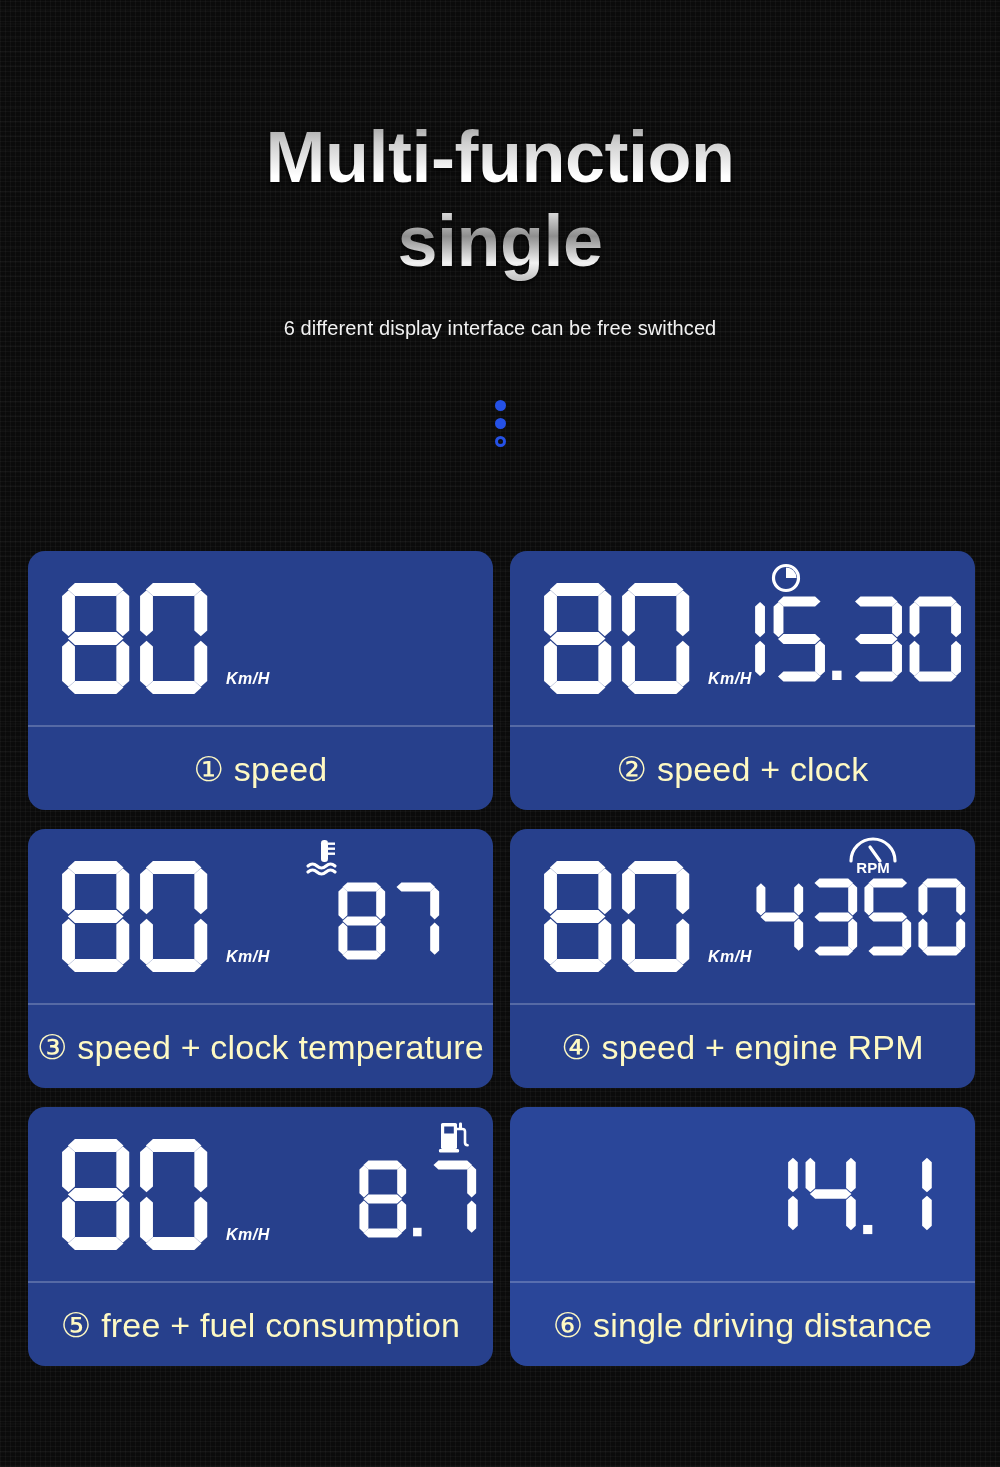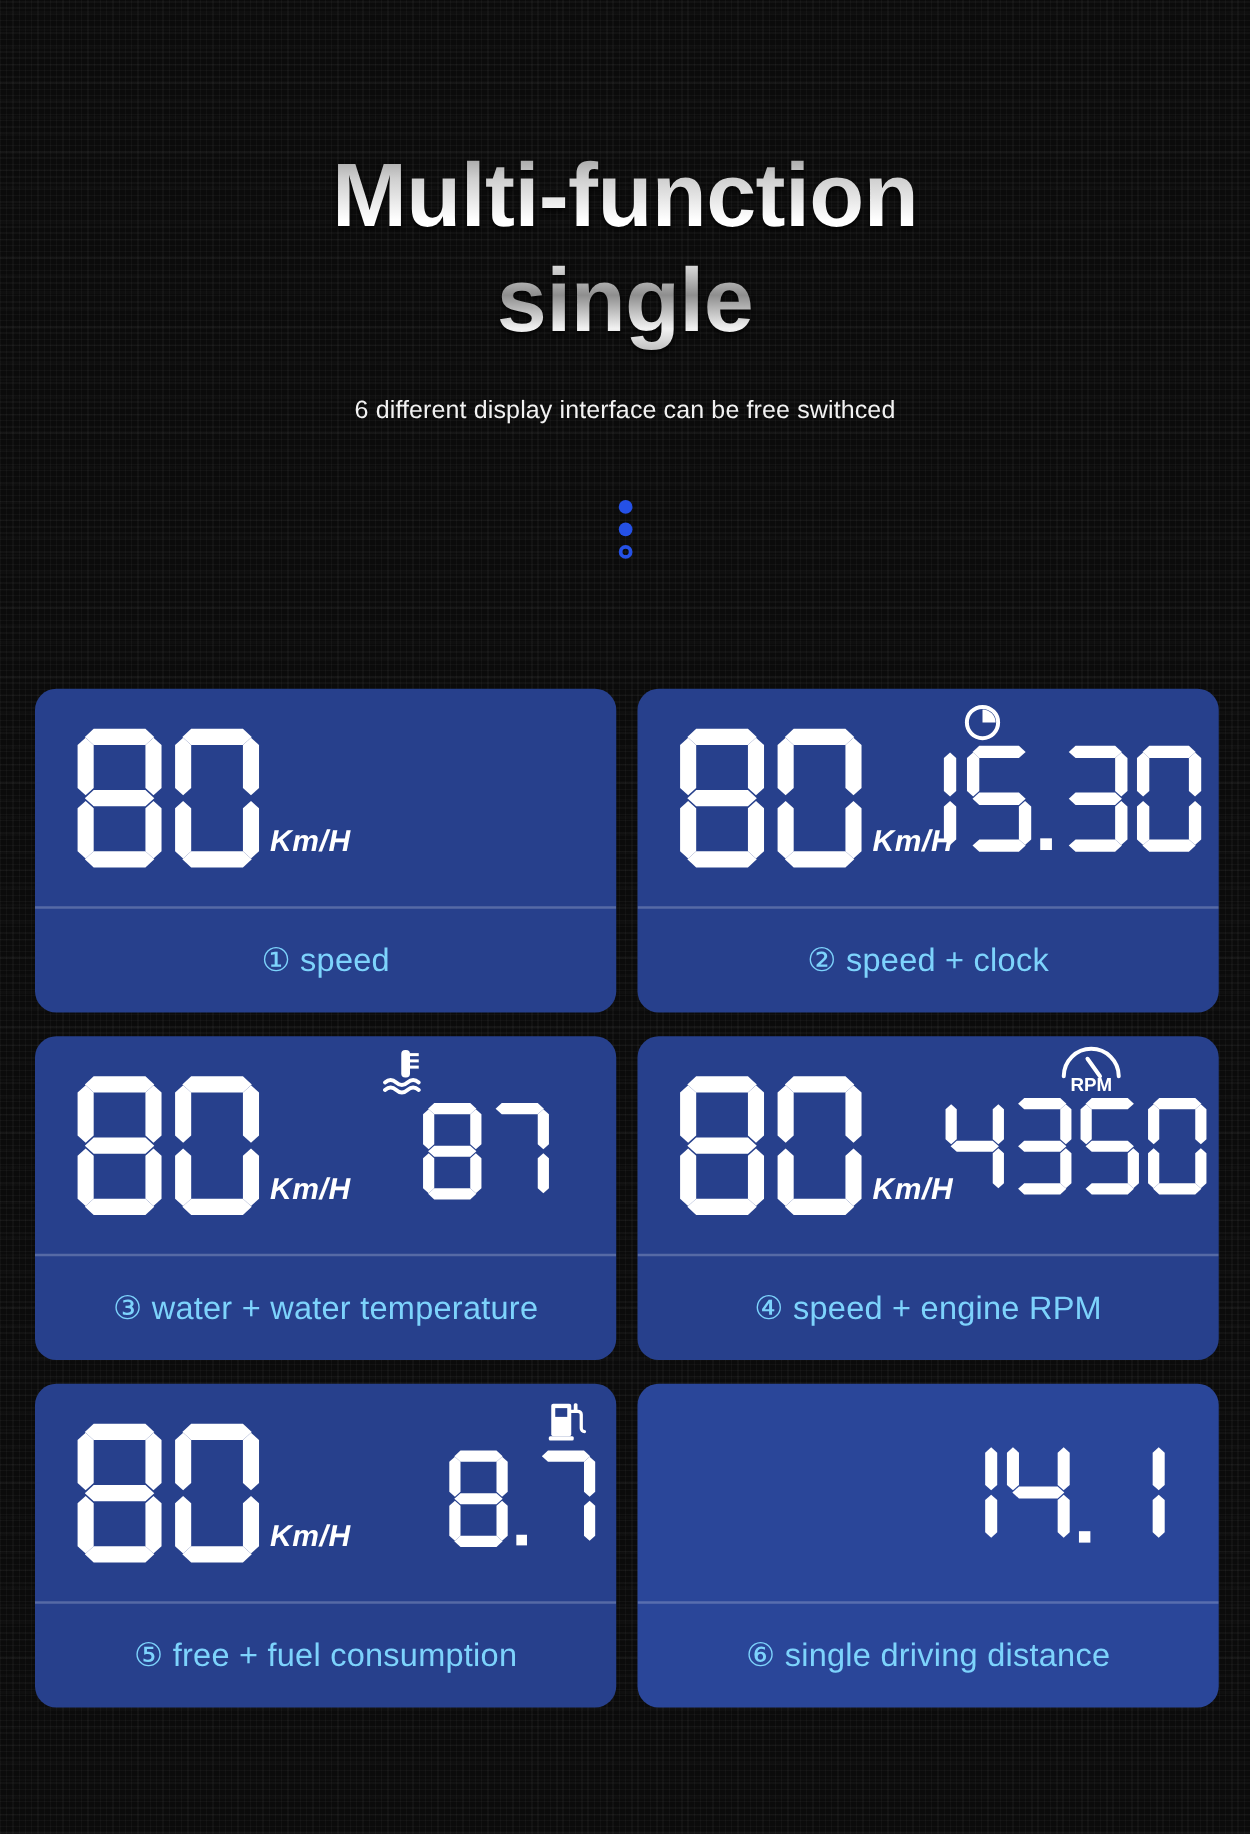--- a/index.html
+++ b/index.html
@@ -71,32 +71,32 @@
   .divider {
     position:absolute;
     left:0; right:0; top:174px;
     height:2px;
     background:rgba(255,255,255,.22);
   }
   .caption {
     position:absolute;
     left:0; right:0; top:176px; bottom:0;
     display:flex; align-items:center; justify-content:center;
-    color:#7dd3fc;
-    font-size:26px;
+    color:#fef9c3;
+    font-size:34px;
     font-weight:300;
     letter-spacing:.2px;
     white-space:nowrap;
   }
 
   
   .speed-block { position:absolute; left:32px; top:30px; display:flex; align-items:flex-end; }
   .kmh {
-    font-size:24px; font-weight:bold; font-style:italic;
-    color:#fff; margin-left:7px; margin-bottom:8px; letter-spacing:.5px;
+    font-size:16px; font-weight:bold; font-style:italic;
+    color:#fff; margin-left:17px; margin-bottom:8px; letter-spacing:.5px;
   }
   .seg-svg { display:block; }
 
   
   .aux { position:absolute; }
   .aux.clock-val  { right:12px;  top:44px; }
   .aux.temp-val   { right:52px;  top:52px; }
   .aux.rpm-val    { right:8px;   top:48px; }
   .aux.fuel-val   { left:330px;  top:52px; }
   .aux.trip-val   { right:42px;  top:44px; }
@@ -266,21 +266,21 @@
             <polygon points="39.2,45.644800000000004 43.68000000000001,41.6128 48.160000000000004,45.644800000000004 48.160000000000004,69.60000000000001 43.68000000000001,73.632 39.2,69.60000000000001" fill="#ffffff"></polygon>
           </svg>
           <svg width="49.6" height="80" viewBox="0 0 49.6 80" class="seg-svg">
             <polygon points="5.472000000000001,5.92 10.4,1.4399999999999995 39.2,1.4399999999999995 44.128,5.92 39.2,10.4 10.4,10.4" fill="#ffffff"></polygon>
             <polygon points="39.2,10.400000000000002 43.68000000000001,6.368 48.160000000000004,10.400000000000002 48.160000000000004,34.355199999999996 43.68000000000001,38.3872 39.2,34.355199999999996" fill="#ffffff"></polygon>
             <polygon points="39.2,45.644800000000004 43.68000000000001,41.6128 48.160000000000004,45.644800000000004 48.160000000000004,69.60000000000001 43.68000000000001,73.632 39.2,69.60000000000001" fill="#ffffff"></polygon>
           </svg>
         </span>
     </div>
     <div class="divider"></div>
-    <div class="caption">③ water + water temperature</div>
+    <div class="caption">③ speed + clock temperature</div>
   </div>
 
   <div class="card">
     <div class="readout">
       <div class="speed-block">
         <span class="seg-host" style="display: inline-flex; align-items: flex-end; gap: 6.325px;">
             <svg width="71.3" height="115" viewBox="0 0 71.3 115" class="seg-svg">
               <polygon points="7.866,8.51 14.950000000000001,2.0699999999999994 56.35,2.0699999999999994 63.434000000000005,8.51 56.35,14.95 14.950000000000001,14.95" fill="#ffffff"></polygon>
               <polygon points="7.866,57.5 14.950000000000001,51.06 56.35,51.06 63.434000000000005,57.5 56.35,63.94 14.950000000000001,63.94" fill="#ffffff"></polygon>
               <polygon points="7.866,106.49000000000001 14.950000000000001,100.05000000000001 56.35,100.05000000000001 63.434000000000005,106.49000000000001 56.35,112.93 14.950000000000001,112.93" fill="#ffffff"></polygon>

